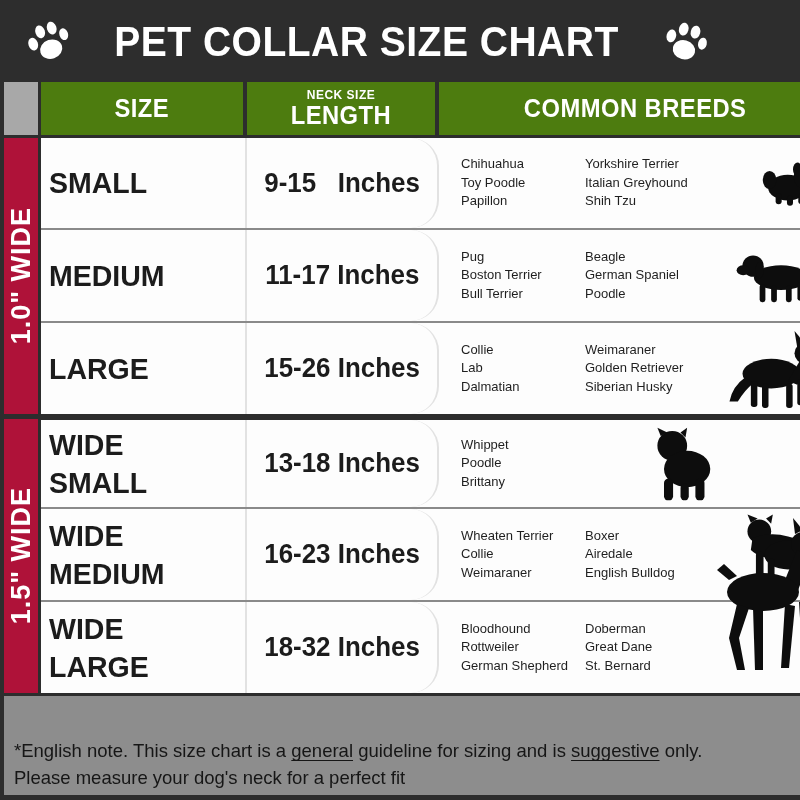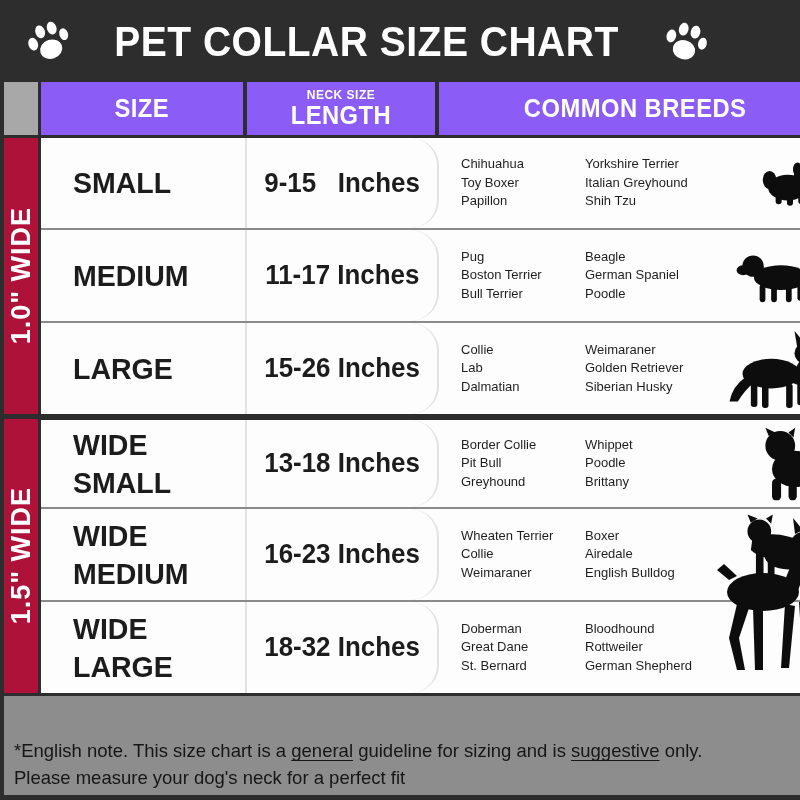--- a/index.html
+++ b/index.html
@@ -22,37 +22,37 @@
 
   .corner { grid-column:1; grid-row:1; background:#a8a8a8; }
   .sidebar { background:#af1239; display:flex; align-items:center; justify-content:center; }
   .sidebar.s1 { grid-column:1; grid-row:2 / span 3; border-top:3px solid #2d2d2d; }
   .sidebar.s2 { grid-column:1; grid-row:5 / span 3; border-top:5px solid #2d2d2d; }
   .side-label { writing-mode:vertical-rl; transform:rotate(180deg); color:#fff;
                 font-weight:bold; font-size:27px; letter-spacing:1px; white-space:nowrap; }
 
   .thead { grid-column:2; grid-row:1; display:grid; grid-template-columns:206px 192px 1fr;
            background:#2d2d2d; }
-  .hcell { background:#8b5cf6; color:#fff; display:flex; flex-direction:column;
+  .hcell { background:#4d7c0f; color:#fff; display:flex; flex-direction:column;
            align-items:center; justify-content:center; font-weight:bold; }
   .hcell.b1, .hcell.b2 { border-right:4px solid #2d2d2d; }
   .h-main { font-size:25px; letter-spacing:.5px; transform:scaleX(.95); }
   .h-small { font-size:12px; letter-spacing:.5px; margin-bottom:-1px; }
 
   .trow { grid-column:2; background:#fdfdfd; display:grid;
           grid-template-columns:206px 192px 1fr; }
   .r2 { grid-row:2; border-top:3px solid #2d2d2d; }
   .r3 { grid-row:3; border-top:2px solid #8a8a8a; }
   .r4 { grid-row:4; border-top:2px solid #8a8a8a; }
   .r5 { grid-row:5; border-top:6px solid #2d2d2d; }
   .r6 { grid-row:6; border-top:2px solid #8a8a8a; }
   .r7 { grid-row:7; border-top:2px solid #8a8a8a; }
 
   .cell { display:flex; align-items:center; }
-  .size-cell { border-right:2px solid #e2e2e2; padding-left:32px; }
+  .size-cell { border-right:2px solid #e2e2e2; padding-left:8px; }
   .size-cell span { font-size:30px; font-weight:bold; color:#1c1c1c; white-space:pre-line;
                     line-height:1.25; transform:scaleX(.95); transform-origin:left center; }
   .len-cell { border-right:2px solid #e2e2e2; justify-content:center;border-radius:28px; }
   .len-cell span { font-size:27px; font-weight:600; color:#1c1c1c; white-space:pre;
                    transform:scaleX(.96); }
   .breeds-cell { display:grid; grid-template-columns:124px 138px 1fr; align-items:center;
                  padding-left:22px; }
   .bcol div { font-size:13px; color:#1f1f1f; line-height:1.42; white-space:nowrap; }
   .icon-slot { height:100%; display:flex; align-items:center; justify-content:flex-end;
                padding-right:4px; position:relative; }
@@ -125,21 +125,21 @@
     <div class="trow r2">
       <div class="cell size-cell">
         <span>SMALL</span>
         </div>
       <div class="cell len-cell">
         <span>9-15   Inches</span>
         </div>
       <div class="breeds-cell">
         <div class="bcol">
           <div>Chihuahua</div>
-          <div>Toy Boxer</div>
+          <div>Toy Poodle</div>
           <div>Papillon</div>
         </div>
         <div class="bcol">
           <div>Yorkshire Terrier</div>
           <div>Italian Greyhound</div>
           <div>Shih Tzu</div>
         </div>
         <div class="icon-slot">
           <svg width="68" height="58" viewBox="0 0 90 72">
             <ellipse cx="38" cy="42" rx="26" ry="17"></ellipse>
@@ -229,25 +229,20 @@
     <div class="trow r5">
       <div class="cell size-cell">
         <span>WIDE
 SMALL</span>
         </div>
       <div class="cell len-cell">
         <span>13-18 Inches</span>
         </div>
       <div class="breeds-cell">
         <div class="bcol">
-          <div>Border Collie</div>
-          <div>Pit Bull</div>
-          <div>Greyhound</div>
-        </div>
-        <div class="bcol">
           <div>Whippet</div>
           <div>Poodle</div>
           <div>Brittany</div>
         </div>
         <div class="icon-slot">
           <svg width="72" height="76" viewBox="0 0 86 92">
             <circle cx="30" cy="24" r="18"></circle>
             <path d="M16,12 L12,2 L24,8 Z"></path>
             <path d="M40,8 L48,2 L46,14 Z"></path>
             <ellipse cx="48" cy="52" rx="28" ry="22"></ellipse>
@@ -298,28 +293,28 @@
     <div class="trow r7">
       <div class="cell size-cell">
         <span>WIDE
 LARGE</span>
         </div>
       <div class="cell len-cell">
         <span>18-32 Inches</span>
         </div>
       <div class="breeds-cell">
         <div class="bcol">
+          <div>Bloodhound</div>
+          <div>Rottweiler</div>
+          <div>German Shepherd</div>
+        </div>
+        <div class="bcol">
           <div>Doberman</div>
           <div>Great Dane</div>
           <div>St. Bernard</div>
-        </div>
-        <div class="bcol">
-          <div>Bloodhound</div>
-          <div>Rottweiler</div>
-          <div>German Shepherd</div>
         </div>
         <div class="icon-slot dog-doberman-wrap">
           <svg width="118" height="168" viewBox="0 0 118 168">
             <circle cx="92" cy="26" r="12"></circle>
             <path d="M84,16 L82,0 L92,12 Z"></path>
             <path d="M96,12 L102,0 L105,16 Z"></path>
             <path d="M100,24 L116,30 L100,36 Z"></path>
             <path d="M70,72 L86,32 L100,38 L84,80 Z"></path>
             <ellipse cx="52" cy="74" rx="36" ry="19"></ellipse>
             <path d="M18,62 L6,52 L13,46 L26,58 Z"></path>

